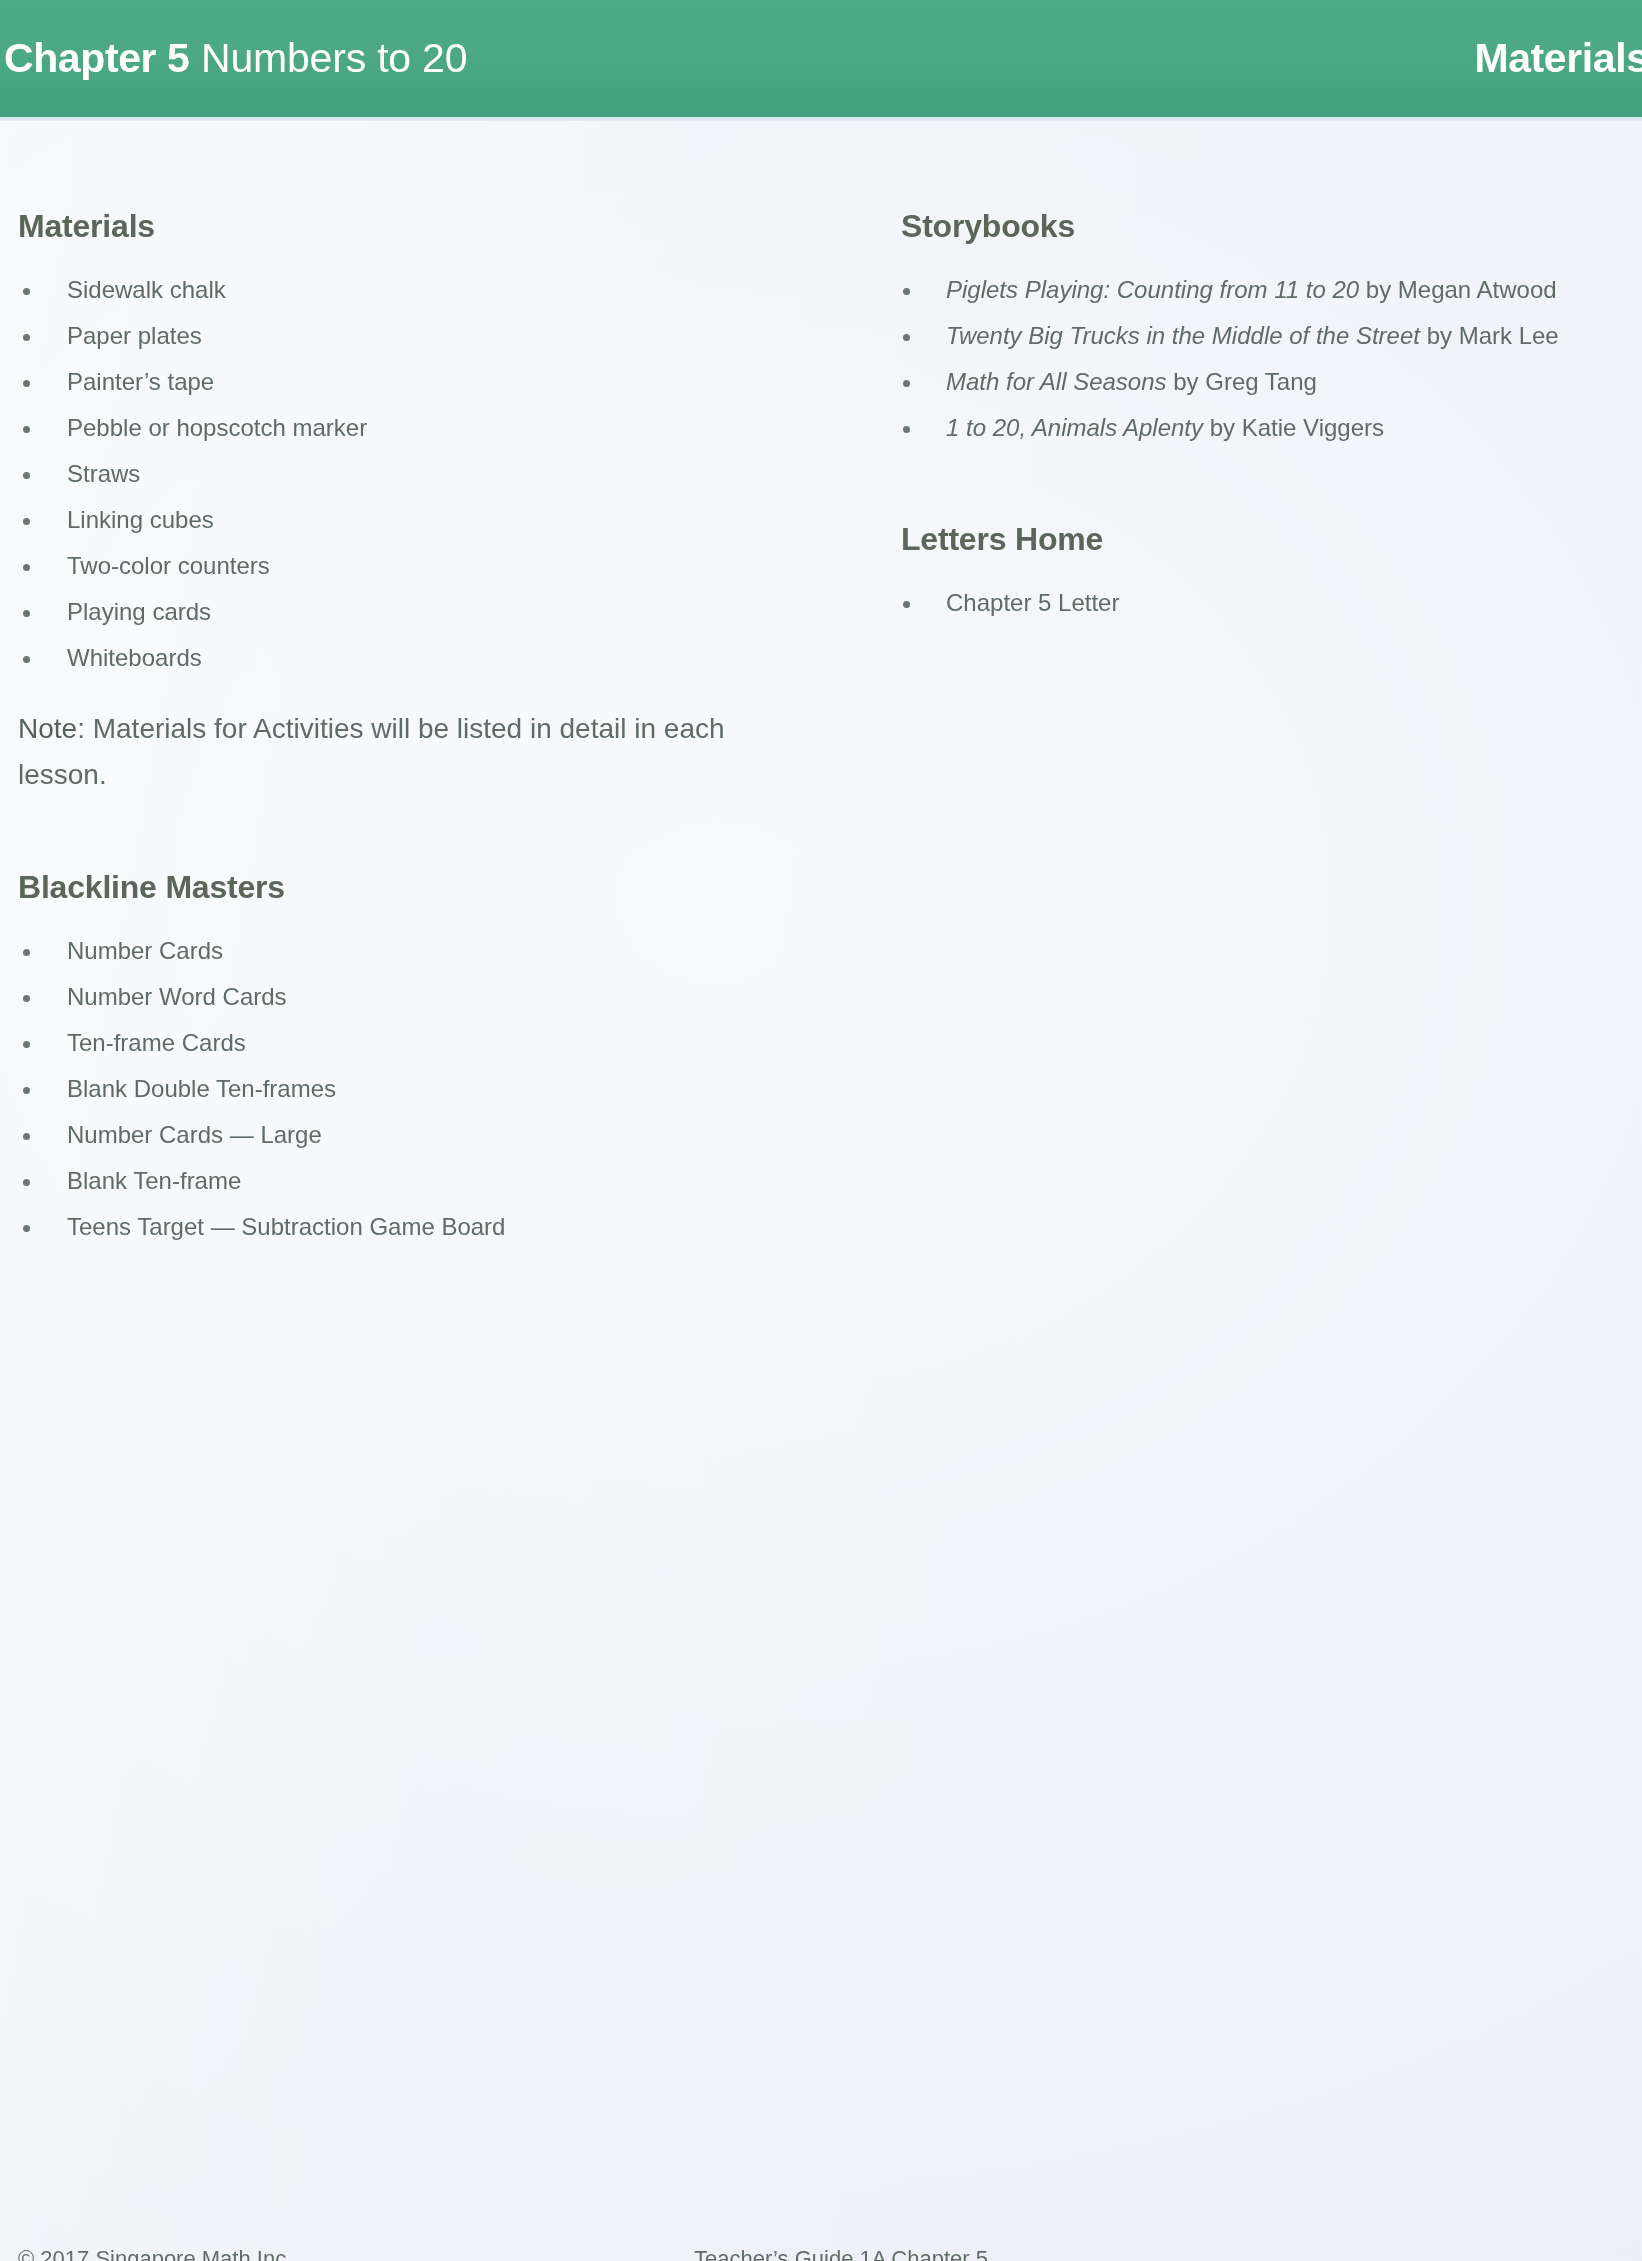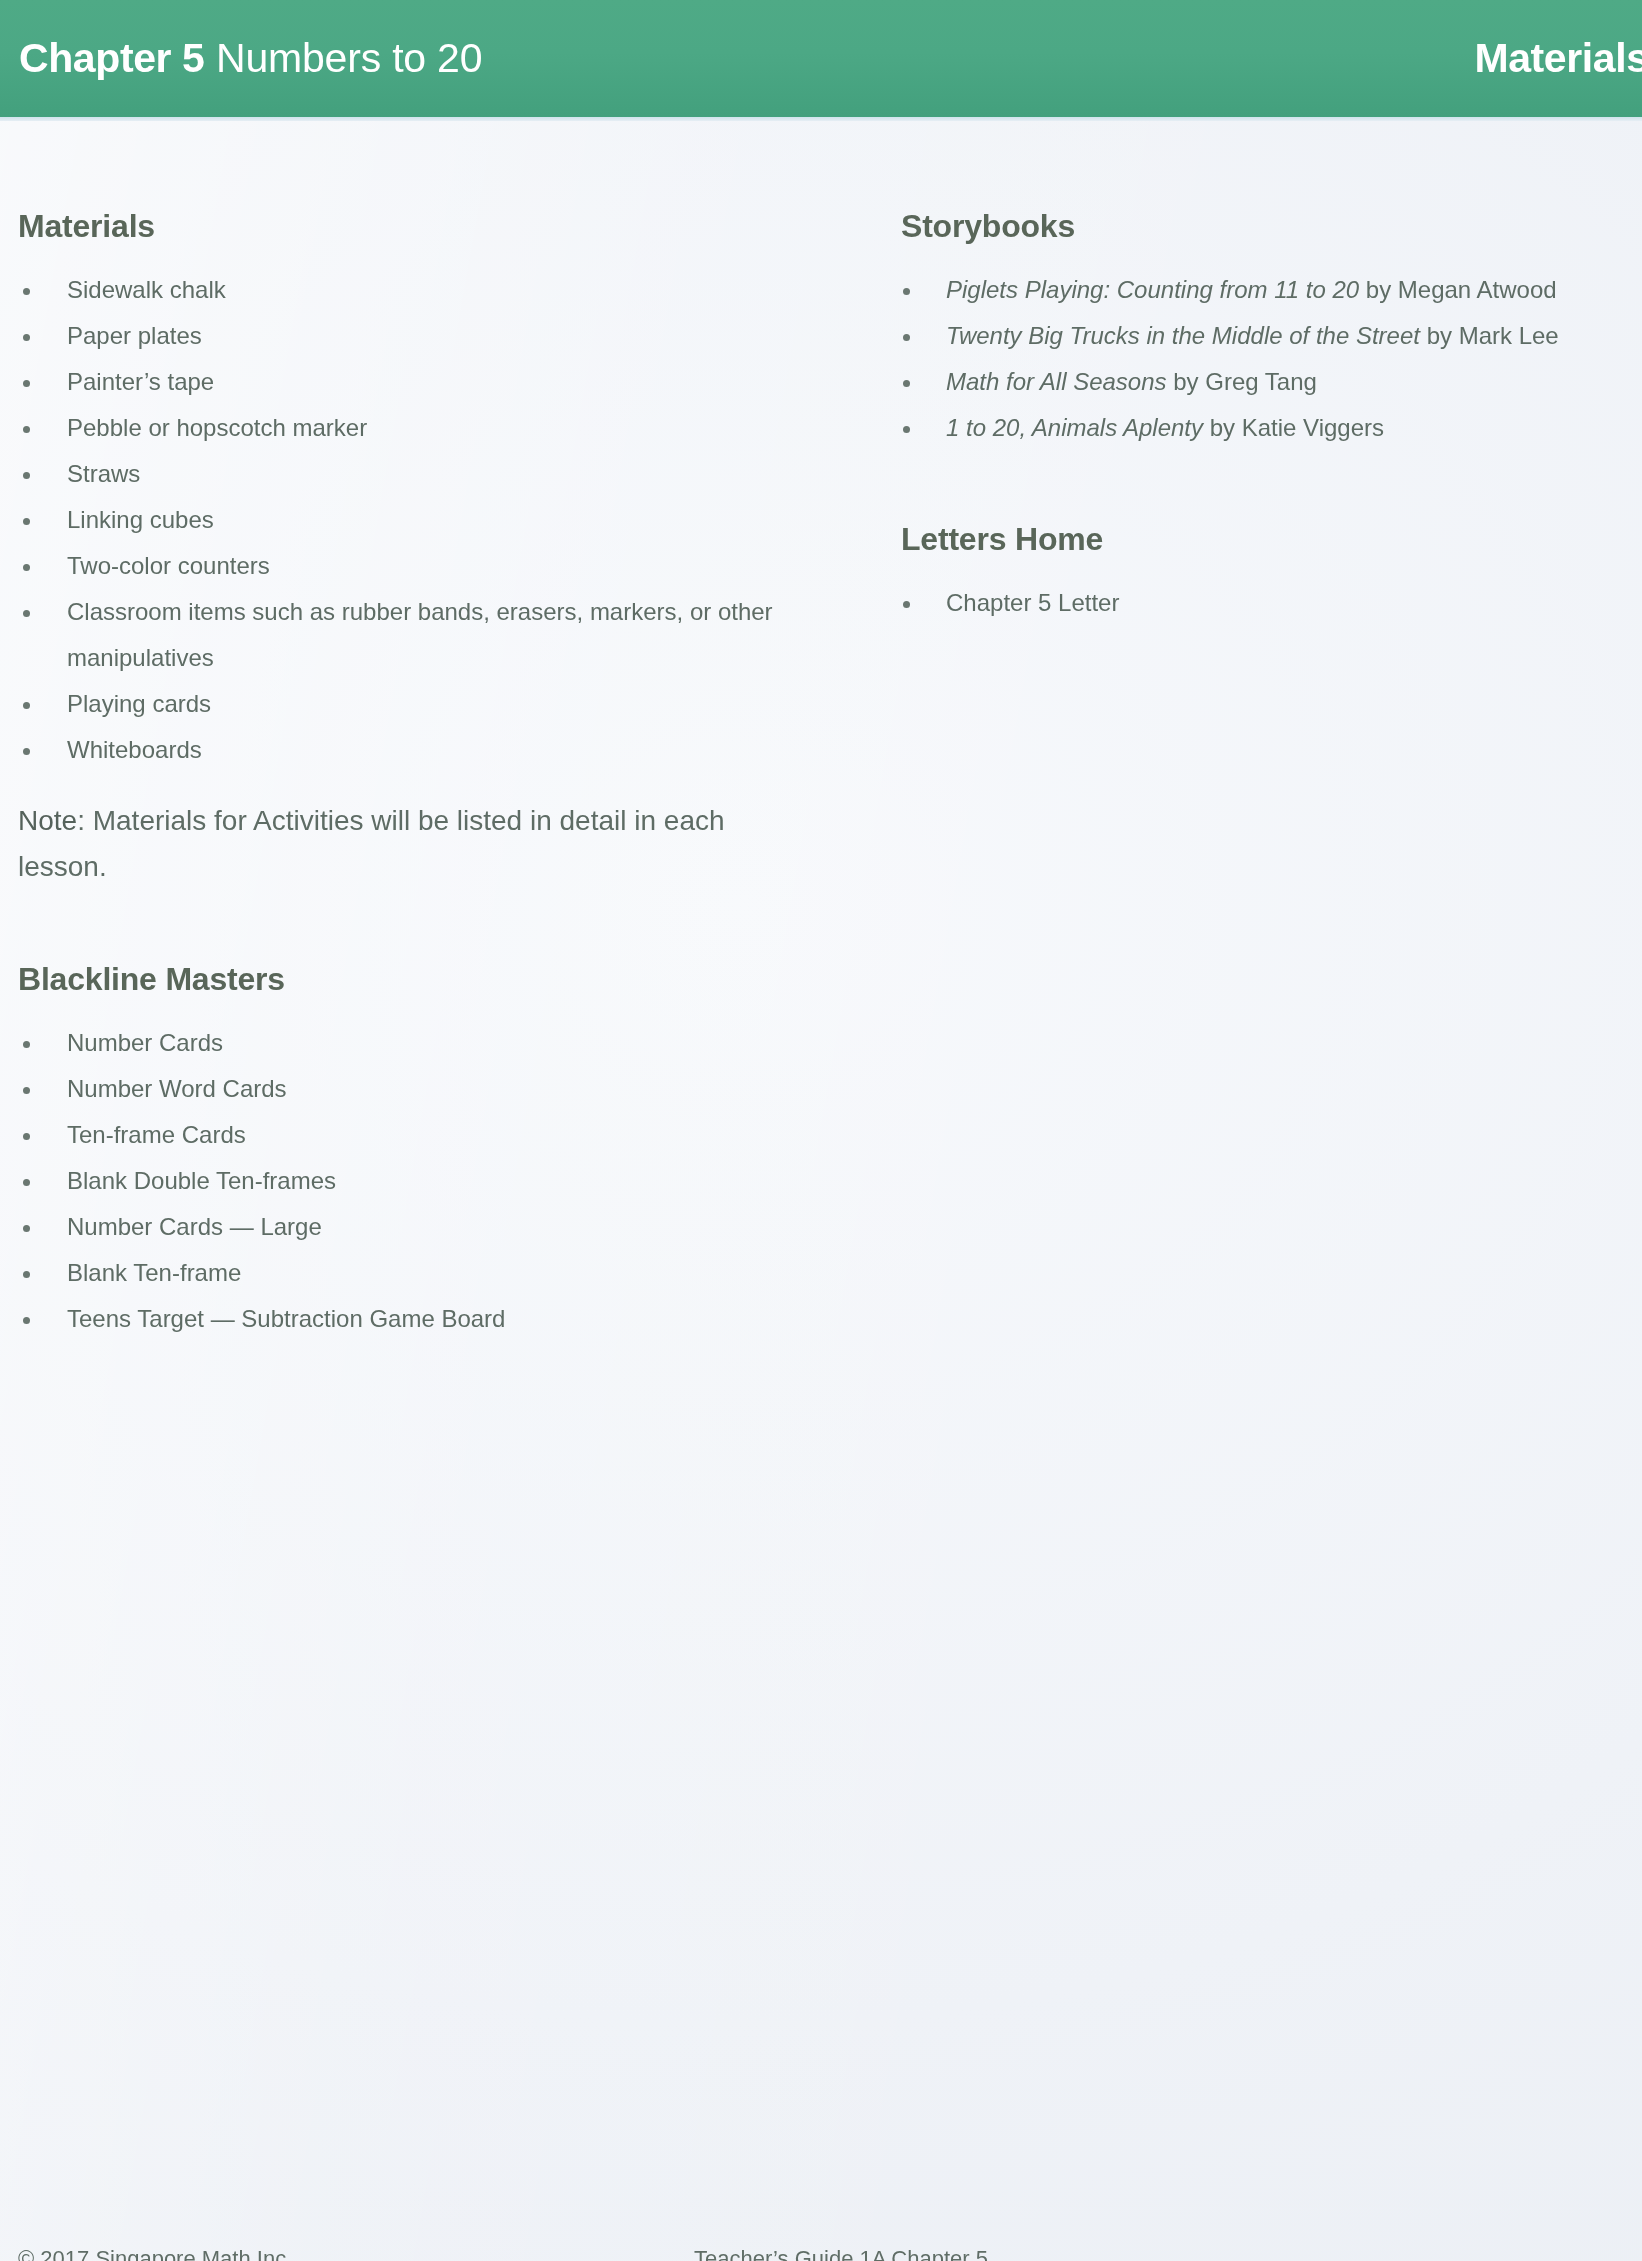--- a/index.html
+++ b/index.html
@@ -40,21 +40,21 @@
   }
   .header-underline {
     position: absolute;
     left: 0; top: 117px;
     width: 1642px;
     height: 4.1px;
     background: linear-gradient(180deg, #cfe4ec 0%, #e6eef4 100%);
   }
   .header-title {
     position: absolute;
-    left: 19px;
+    left: 4px;
     top: 38px;
     color: #ffffff;
     font-size: 41px;
     line-height: 1;
     white-space: nowrap;
   }
   .header-title .chapter-label {
     font-weight: bold;
     letter-spacing: -0.4px;
   }
@@ -184,21 +184,20 @@
   <div class="gap-after-heading"></div>
 
   <ul class="bullets">
     <li><span class="dot"></span><span>Sidewalk chalk</span></li>
     <li><span class="dot"></span><span>Paper plates</span></li>
     <li><span class="dot"></span><span>Painter’s tape</span></li>
     <li><span class="dot"></span><span>Pebble or hopscotch marker</span></li>
     <li><span class="dot"></span><span>Straws</span></li>
     <li><span class="dot"></span><span>Linking cubes</span></li>
     <li><span class="dot"></span><span>Two-color counters</span></li>
-    <li><span class="dot"></span><span>Classroom items such as rubber bands, erasers, markers, or other manipulatives</span></li>
     <li><span class="dot"></span><span>Playing cards</span></li>
     <li><span class="dot"></span><span>Whiteboards</span></li>
   </ul>
 
   <div class="gap-note"></div>
 
   <p class="note"><span class="note-label">Note</span><span>: Materials for Activities will be listed in detail in each lesson.</span></p>
 
   <div class="gap-section"></div>
 

